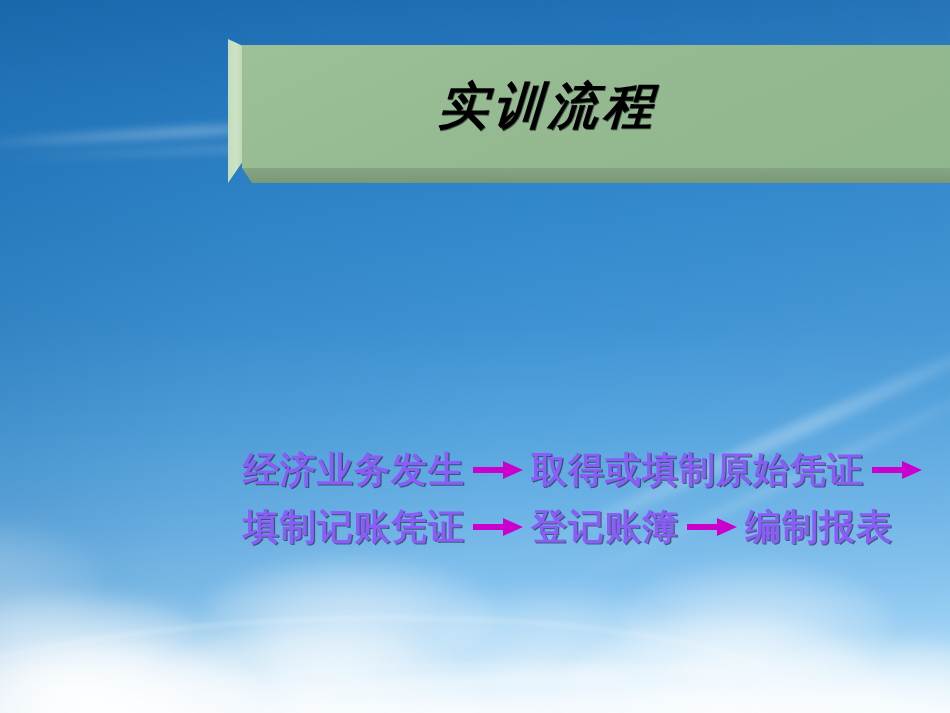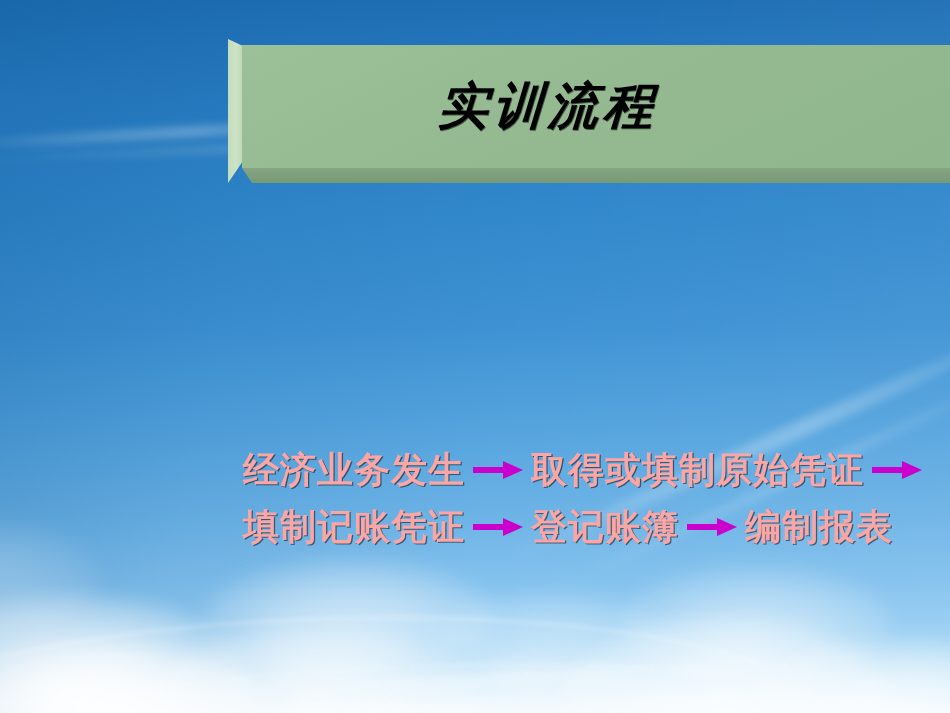--- a/index.html
+++ b/index.html
@@ -152,21 +152,21 @@
     text-shadow: 1px 1px 0 rgba(0,0,0,0.55);
     white-space: nowrap;
   }
 
   
   .flow-block {
     position: absolute;
     left: 243px;
     top: 441px;
     width: 692px;
-    color: #fca5a5;
+    color: #8b5cf6;
     font-family: "DejaVu Serif", "Liberation Serif", serif;
     font-weight: bold;
     font-size: 36px;
     line-height: 57px;
     letter-spacing: 1px;
     text-shadow: 1.2px 1.2px 0 rgba(0,0,0,0.5);
   }
   .flow-block .step {
     white-space: nowrap;
   }

